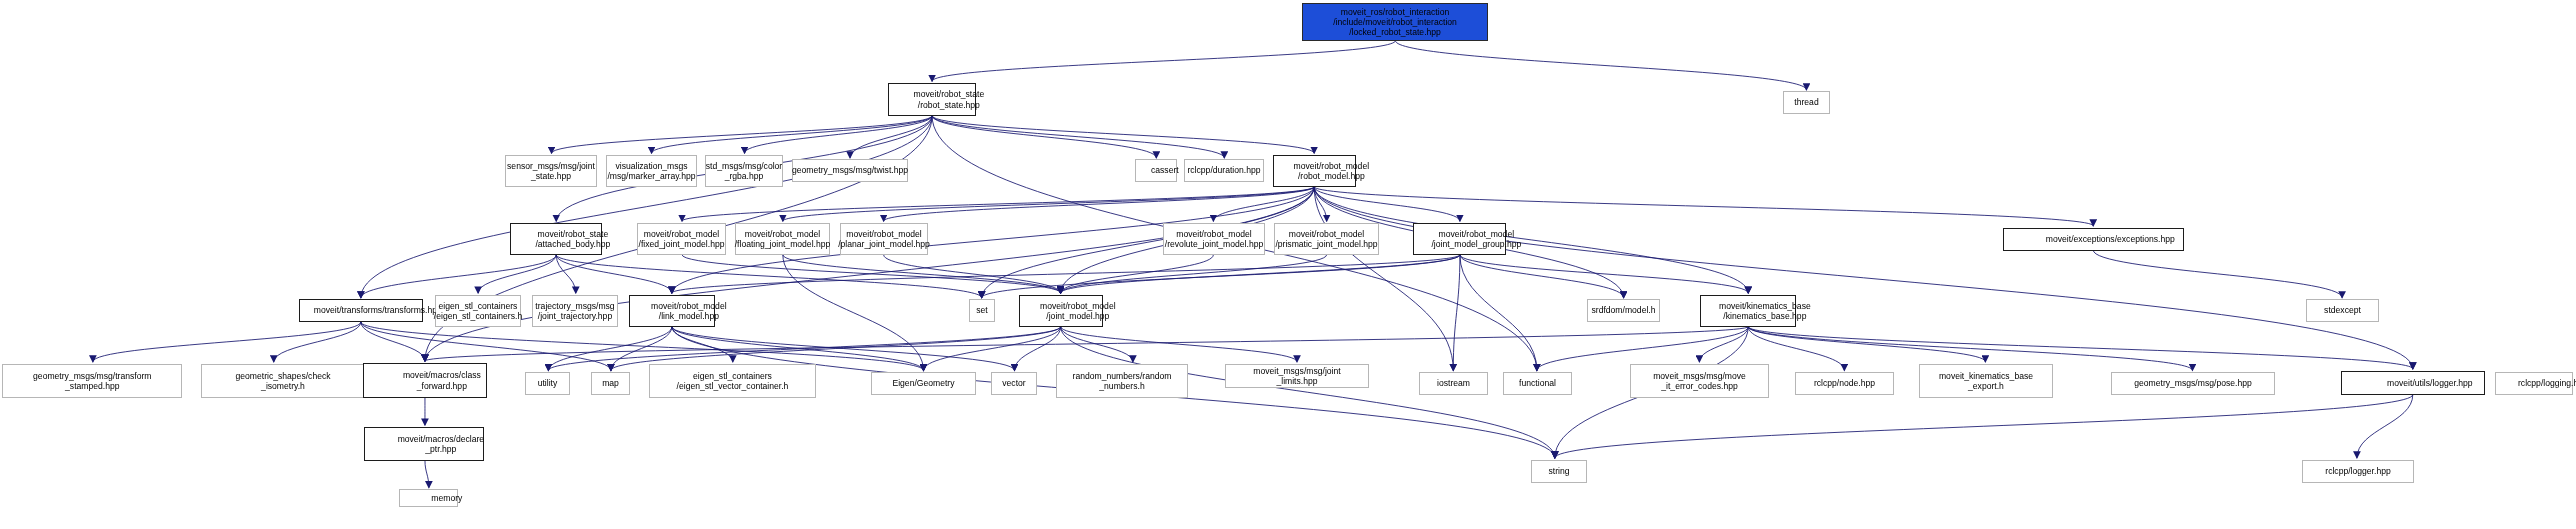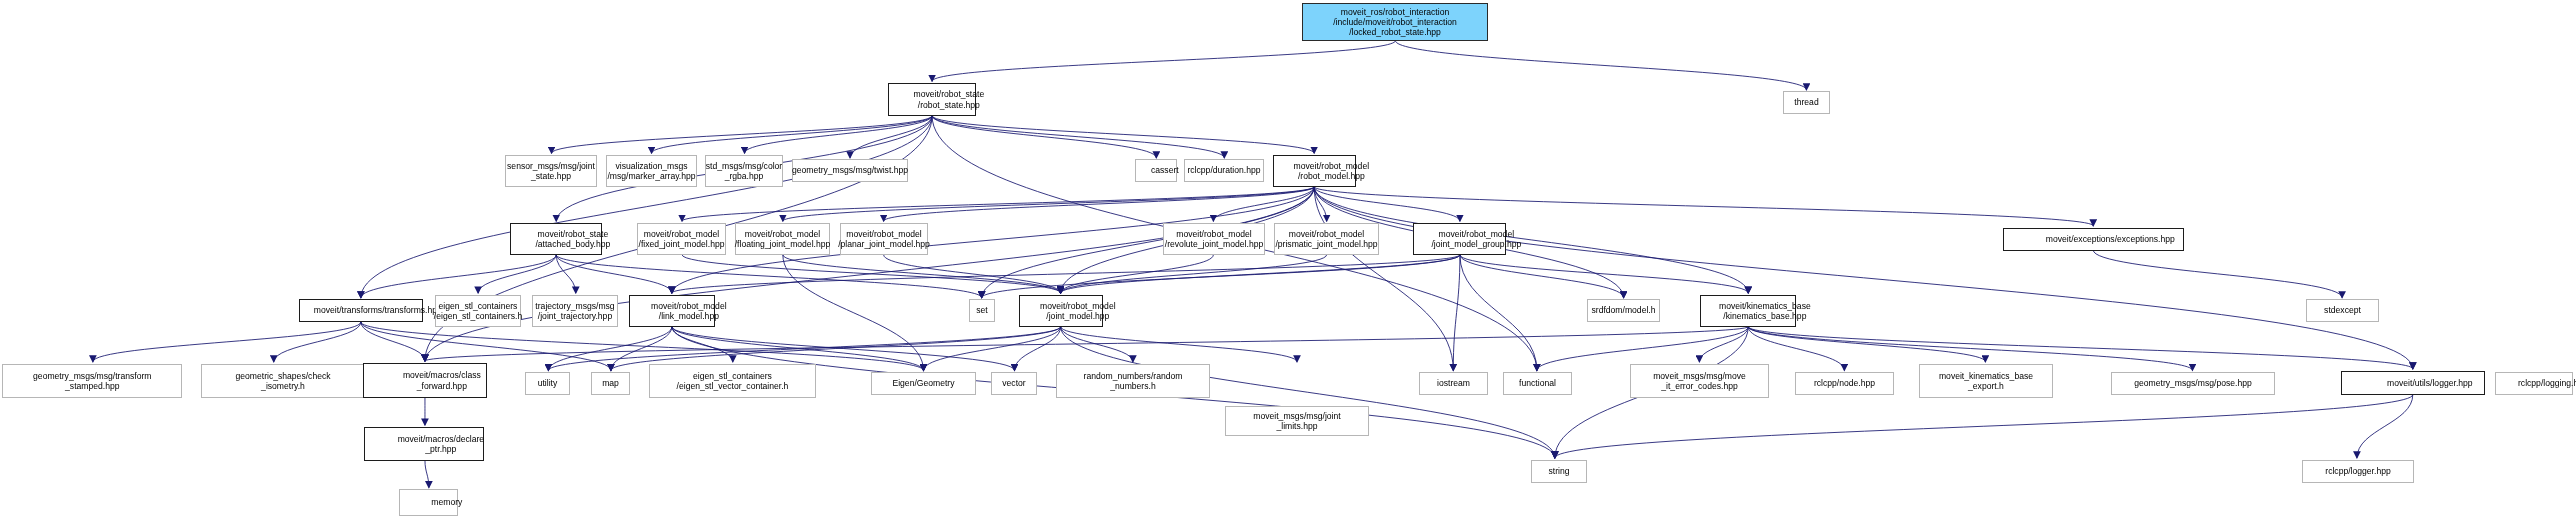--- a/index.html
+++ b/index.html
@@ -3,21 +3,21 @@
 <meta charset="utf-8">
 <style>
   html,body{margin:0;padding:0;background:#ffffff;}
   #canvas{position:relative;width:2576px;height:529px;background:#ffffff;overflow:hidden;
           font-family:"Liberation Sans",sans-serif;}
   #edges{position:absolute;left:0;top:0;z-index:1;}
   .node{position:absolute;z-index:2;display:flex;align-items:center;justify-content:center;
         text-align:center;white-space:pre-line;font-size:8.6px;line-height:1.18;color:#000;
         background:#ffffff;border:0.8px solid #b6b6b6;box-sizing:border-box;padding:0.8px 2.3px;}
   .node.linked{border:1.1px solid #1c1c1c;padding-left:36px;}
-  .node.root{background:#7dd3fc;border:1.3px solid #2a2a2a;}
+  .node.root{background:#1d4ed8;border:1.3px solid #2a2a2a;}
 </style>
 </head>
 <body>
 
 <div id="canvas">
   <svg id="edges" width="2576" height="529" viewBox="0 0 3295 677">
     <defs>
       <marker id="arr" viewBox="0 0 10 10" refX="8.5" refY="5" markerWidth="9" markerHeight="9" orient="auto">
         <path d="M0,0 L10,5 L0,10 z" fill="#191970"></path>
       </marker>
@@ -154,34 +154,34 @@
       <div class="node plain" style="left: 201px; top: 364px; width: 164px; height: 34px;">geometric_shapes/check
 _isometry.h</div>
       <div class="node linked" style="left: 363px; top: 363px; width: 124px; height: 35px;">moveit/macros/class
 _forward.hpp</div>
       <div class="node plain" style="left: 525px; top: 372px; width: 45px; height: 23px;">utility</div>
       <div class="node plain" style="left: 591px; top: 372px; width: 39px; height: 23px;">map</div>
       <div class="node plain" style="left: 649px; top: 364px; width: 167px; height: 34px;">eigen_stl_containers
 /eigen_stl_vector_container.h</div>
       <div class="node plain" style="left: 871px; top: 372px; width: 105px; height: 23px;">Eigen/Geometry</div>
       <div class="node plain" style="left: 991px; top: 372px; width: 46px; height: 23px;">vector</div>
-      <div class="node plain" style="left: 1056px; top: 364px; width: 154px; height: 34px;">random_numbers/random
+      <div class="node plain" style="left: 1056px; top: 364px; width: 132px; height: 34px;">random_numbers/random
 _numbers.h</div>
-      <div class="node plain" style="left: 1225px; top: 364px; width: 144px; height: 30px; margin-top: 42px;">moveit_msgs/msg/joint
+      <div class="node plain" style="left: 1225px; top: 364px; width: 144px; height: 24px;">moveit_msgs/msg/joint
 _limits.hpp</div>
       <div class="node plain" style="left: 1419px; top: 372px; width: 69px; height: 23px;">iostream</div>
       <div class="node plain" style="left: 1503px; top: 372px; width: 69px; height: 23px;">functional</div>
       <div class="node plain" style="left: 1630px; top: 364px; width: 139px; height: 34px;">moveit_msgs/msg/move
 _it_error_codes.hpp</div>
       <div class="node plain" style="left: 1795px; top: 372px; width: 99px; height: 23px;">rclcpp/node.hpp</div>
       <div class="node plain" style="left: 1919px; top: 364px; width: 134px; height: 34px;">moveit_kinematics_base
 _export.h</div>
       <div class="node plain" style="left: 2111px; top: 372px; width: 164px; height: 23px;">geometry_msgs/msg/pose.hpp</div>
       <div class="node linked" style="left: 2341px; top: 371px; width: 144px; height: 24px;">moveit/utils/logger.hpp</div>
       <div class="node plain" style="left: 2495px; top: 372px; width: 78px; height: 23px; padding-left: 40px;">rclcpp/logging.hpp</div>
       <div class="node linked" style="left: 364px; top: 427px; width: 120px; height: 34px;">moveit/macros/declare
 _ptr.hpp</div>
       <div class="node plain" style="left: 1531px; top: 460px; width: 56px; height: 23px;">string</div>
       <div class="node plain" style="left: 2302px; top: 460px; width: 112px; height: 23px;">rclcpp/logger.hpp</div>
-      <div class="node plain" style="left: 399px; top: 489px; width: 59px; height: 27px; padding-left: 39px;">memory</div>
+      <div class="node plain" style="left: 399px; top: 489px; width: 59px; height: 18px; padding-left: 39px;">memory</div>
     </div>
 </div>
 
 
 </body></html>

